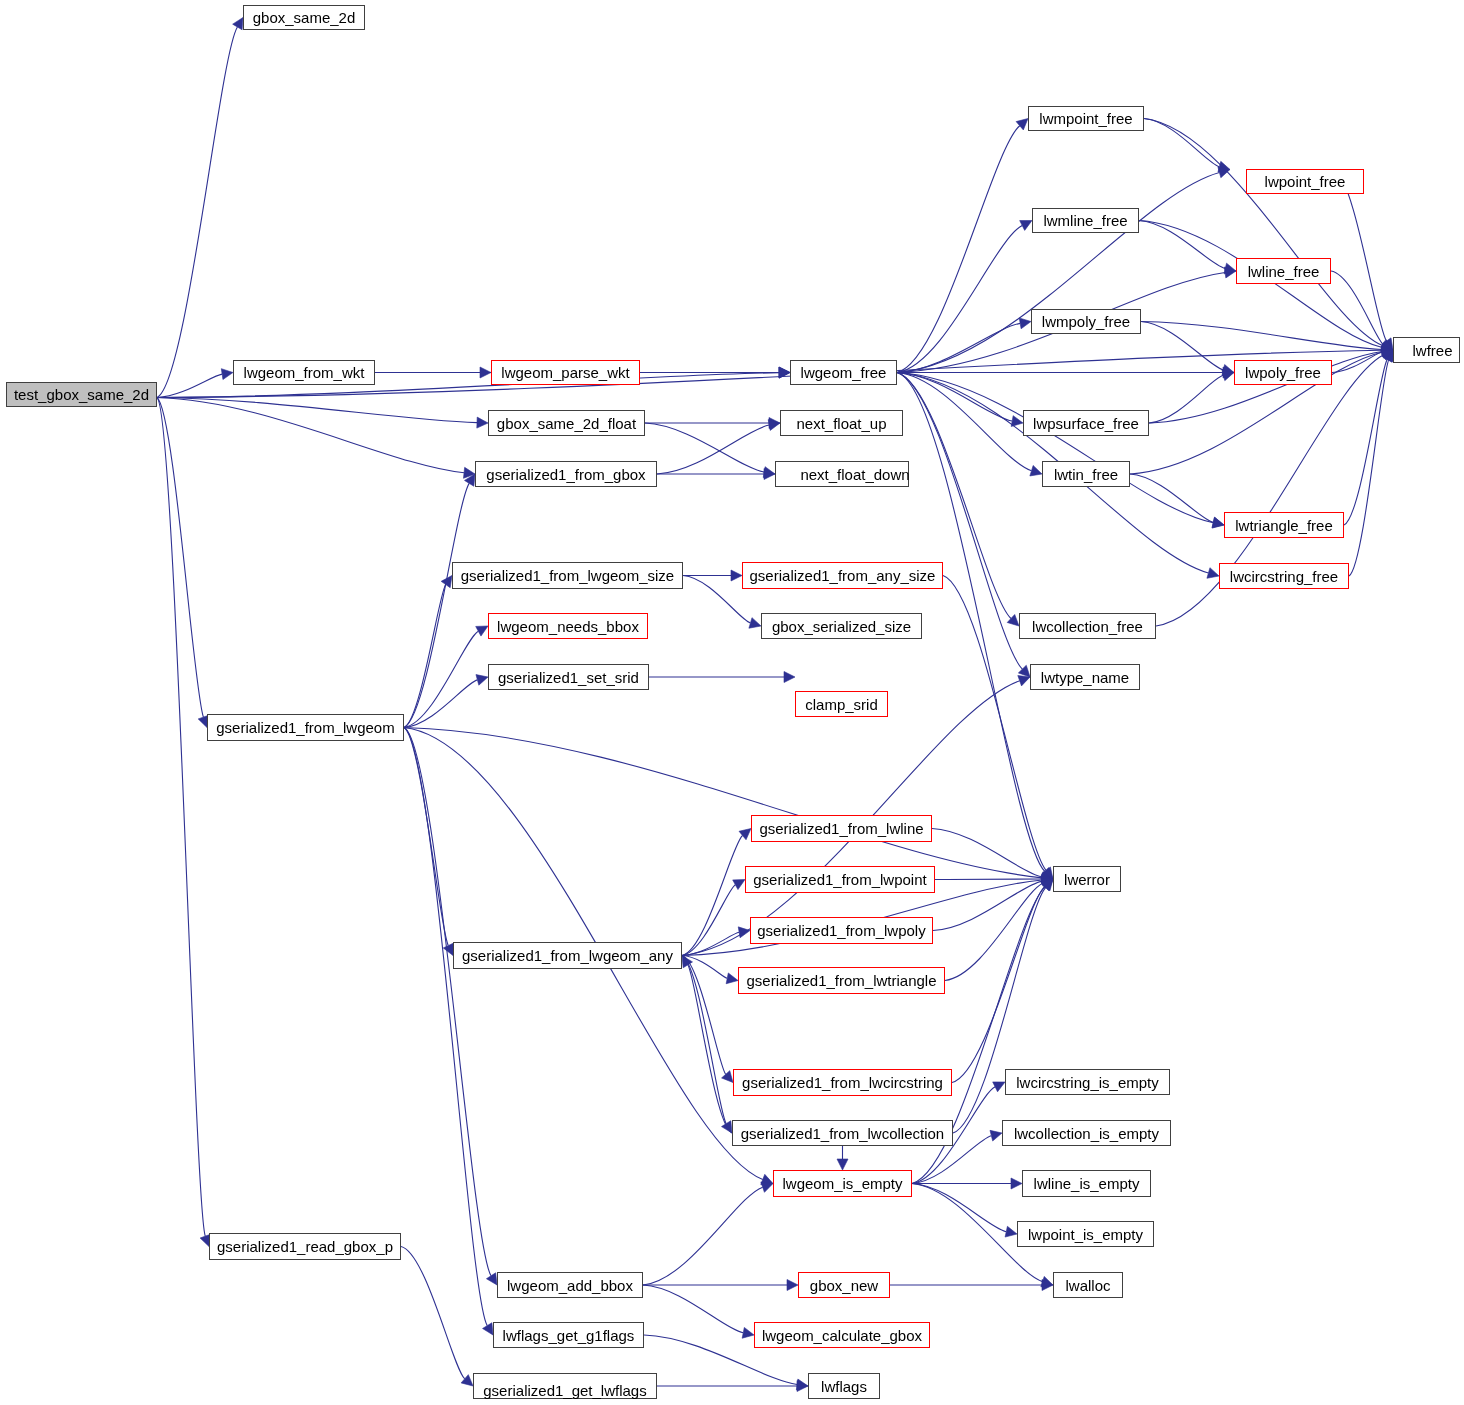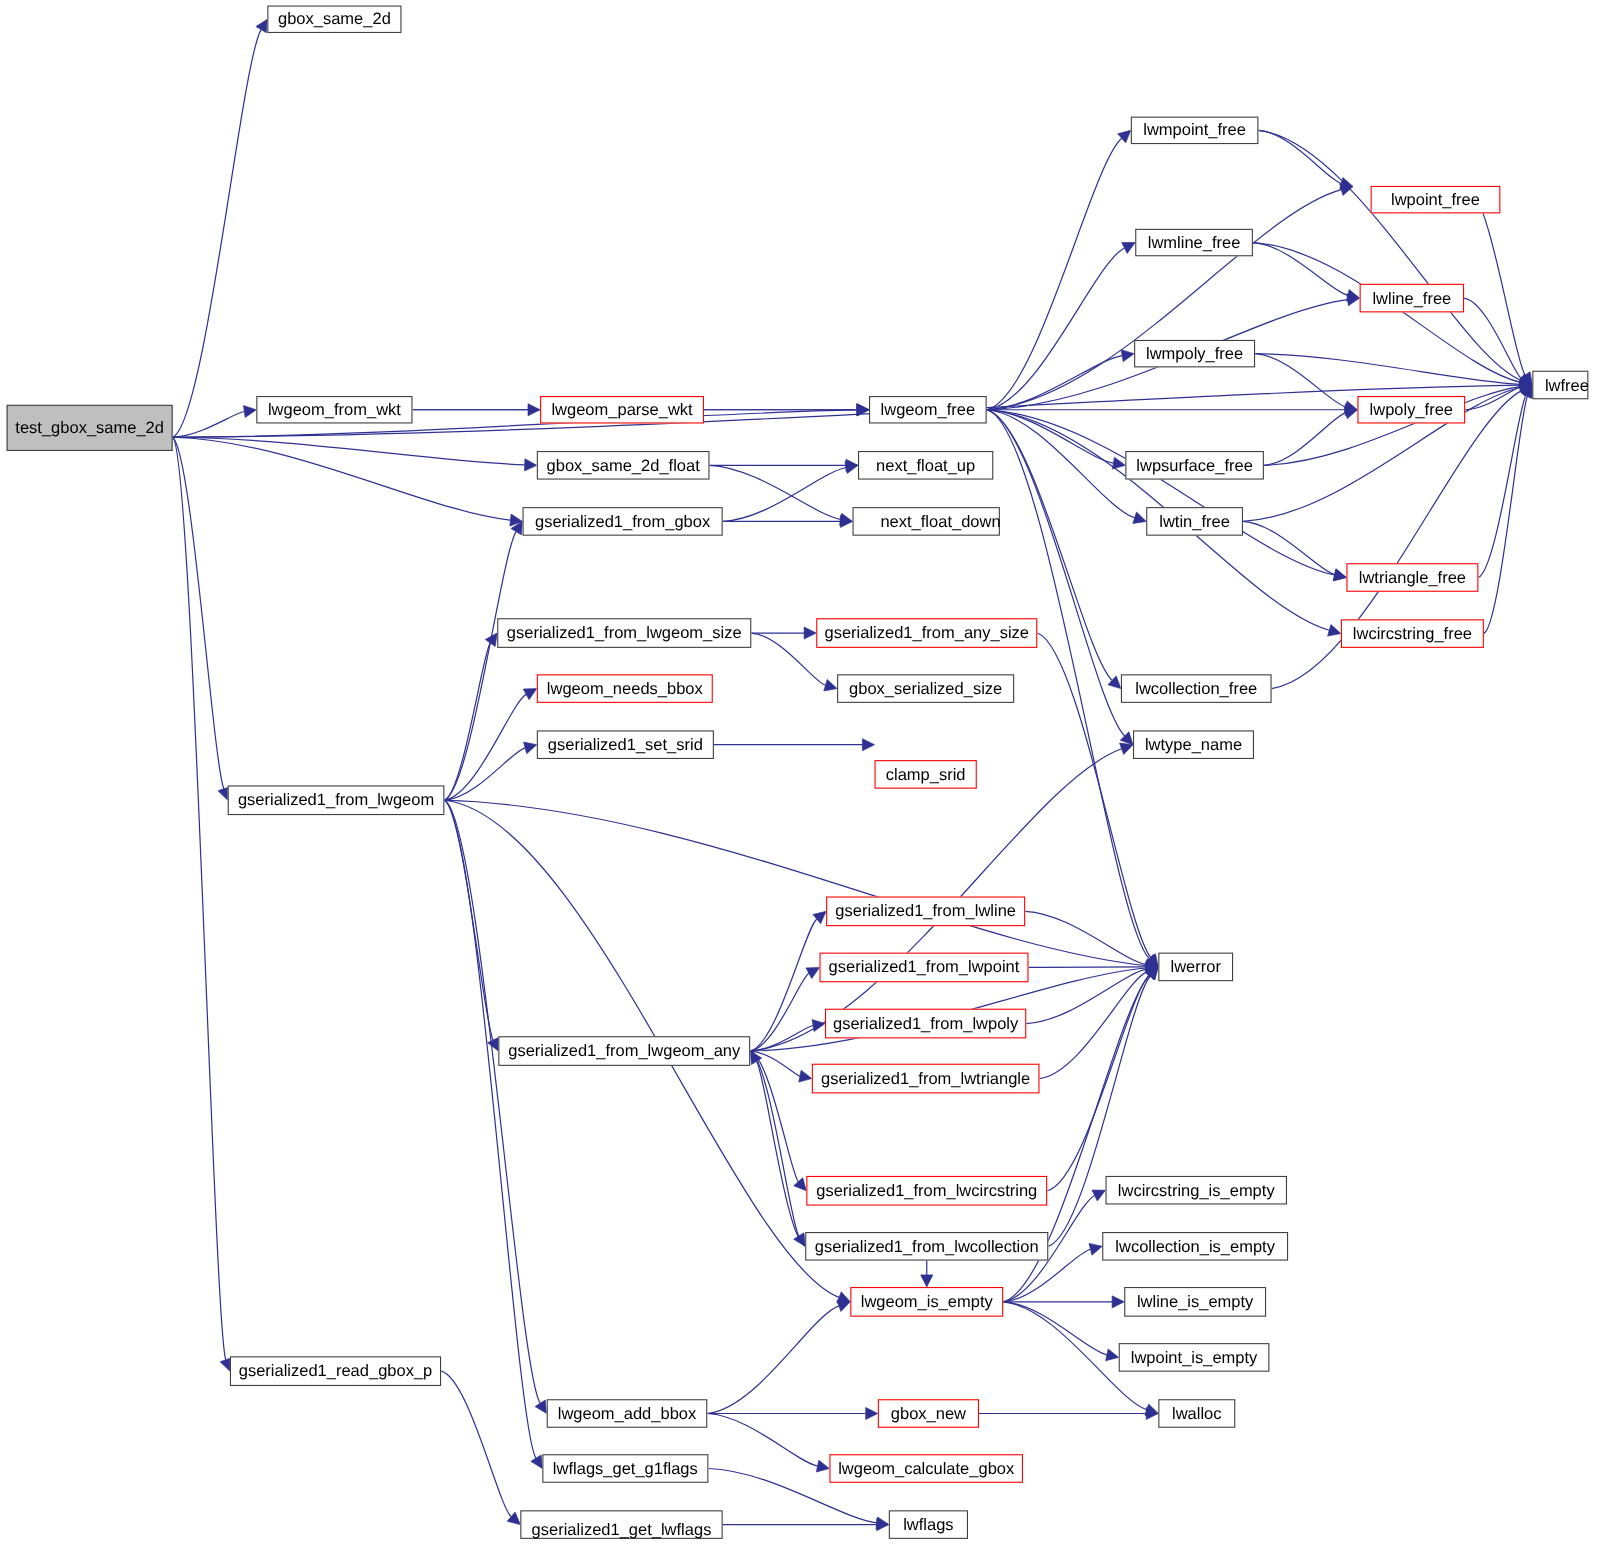--- a/index.html
+++ b/index.html
@@ -187,21 +187,21 @@
       <path class="edge" d="M 912,1183.5 C 961.35,1187.763 1013.52,1272.211 1042.5353576470109,1281.6101238335264"></path>
       <polygon class="arrow" points="1053,1285 1040.840419563774,1286.842445010021 1044.2302957302477,1276.3778026570317"></polygon>
       <path class="edge" d="M 644,1335 C 701.4,1337.142 762.08,1379.574 797.1061495974677,1384.4755252028165"></path>
       <polygon class="arrow" points="808,1386 796.343912198876,1389.9224504040826 797.8683869960595,1379.0286000015503"></polygon>
       <path class="edge" d="M 401,1246.5 C 426.2,1252.359 452.84,1368.423 464.70882905577866,1378.7711353330071"></path>
       <polygon class="arrow" points="473,1386 461.09439672228217,1382.9167208051178 468.32326138927516,1374.6255498608964"></polygon>
       <path class="edge" d="M 657,1386 C 709.85,1386 765.72,1386 797,1386"></path>
       <polygon class="arrow" points="808,1386 797,1391.5 797,1380.5"></polygon>
     </svg>
   <div id="nodes">
-      <div class="nodebox cur" style="left: 6px; top: 368px; width: 151px; height: 42px; align-items: center;">
+      <div class="nodebox cur" style="left: 6px; top: 382px; width: 151px; height: 25px; align-items: center;">
         <span class="nodelabel">test_gbox_same_2d</span>
       </div>
       <div class="nodebox" style="left: 243px; top: 5px; width: 122px; height: 25px;">
         <span class="nodelabel">gbox_same_2d</span>
       </div>
       <div class="nodebox" style="left: 233px; top: 360px; width: 142px; height: 25px;">
         <span class="nodelabel">lwgeom_from_wkt</span>
       </div>
       <div class="nodebox red" style="left: 491px; top: 360px; width: 149px; height: 25px;">
         <span class="nodelabel">lwgeom_parse_wkt</span>
@@ -250,21 +250,21 @@
       </div>
       <div class="nodebox red" style="left: 1219px; top: 563px; width: 130px; height: 26px;">
         <span class="nodelabel">lwcircstring_free</span>
       </div>
       <div class="nodebox" style="left: 1019px; top: 613px; width: 137px; height: 26px;">
         <span class="nodelabel">lwcollection_free</span>
       </div>
       <div class="nodebox" style="left: 1030px; top: 664px; width: 110px; height: 26px;">
         <span class="nodelabel">lwtype_name</span>
       </div>
-      <div class="nodebox" style="left: 1393px; top: 337px; width: 51px; height: 26px; padding-left: 12px;">
+      <div class="nodebox" style="left: 1393px; top: 337px; width: 67px; height: 26px; padding-left: 12px;">
         <span class="nodelabel">lwfree</span>
       </div>
       <div class="nodebox" style="left: 452px; top: 562px; width: 231px; height: 27px;">
         <span class="nodelabel">gserialized1_from_lwgeom_size</span>
       </div>
       <div class="nodebox red" style="left: 742px; top: 562px; width: 201px; height: 27px;">
         <span class="nodelabel">gserialized1_from_any_size</span>
       </div>
       <div class="nodebox red" style="left: 488px; top: 613px; width: 160px; height: 26px;">
         <span class="nodelabel">lwgeom_needs_bbox</span>

